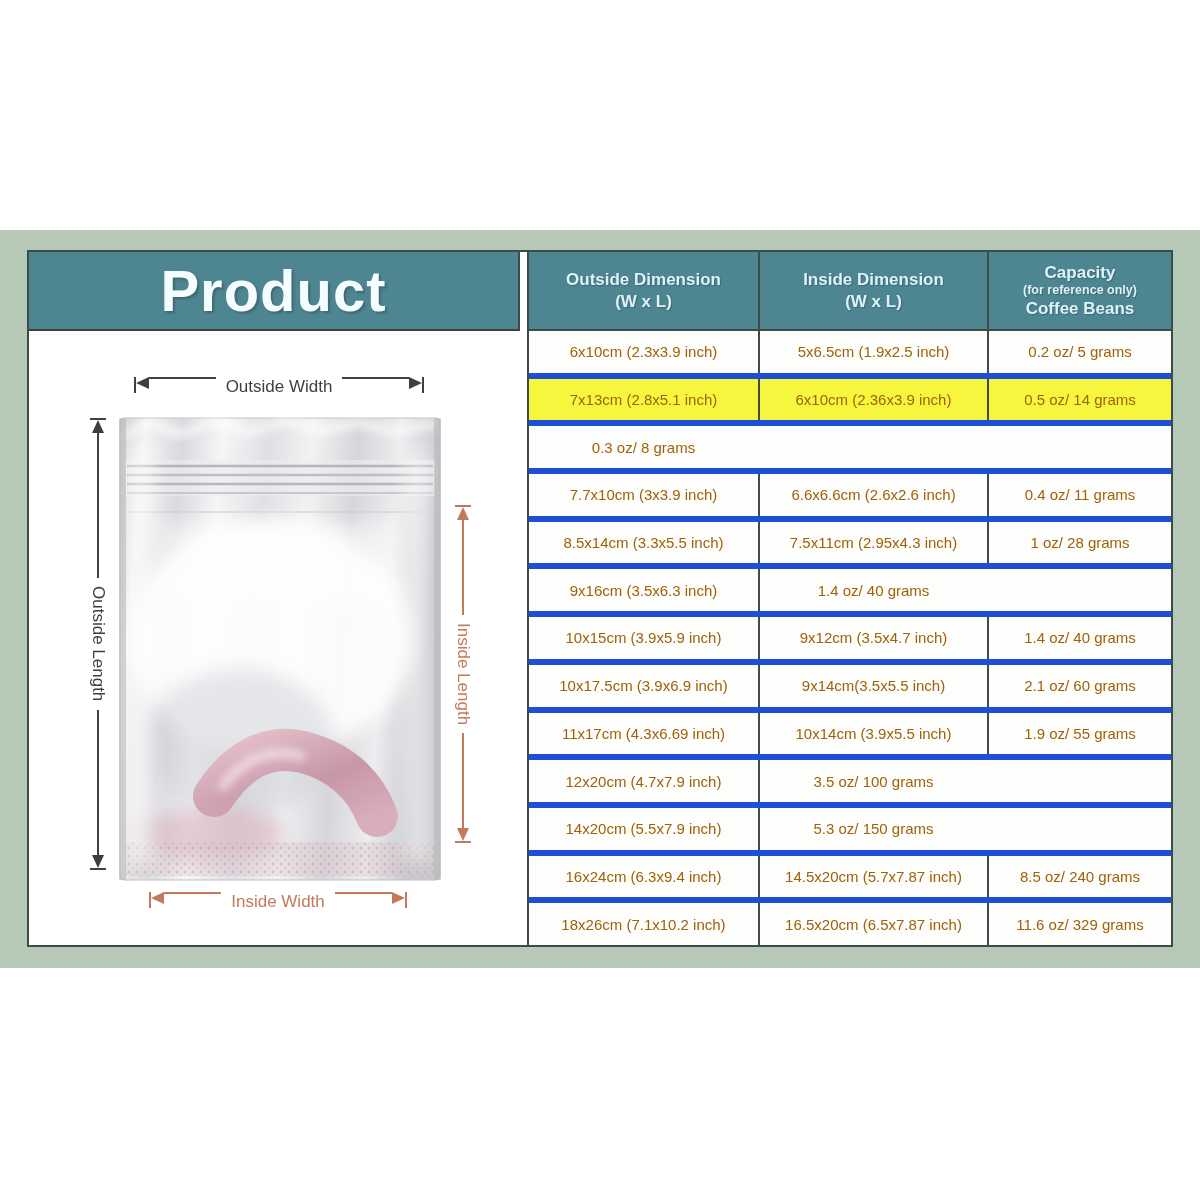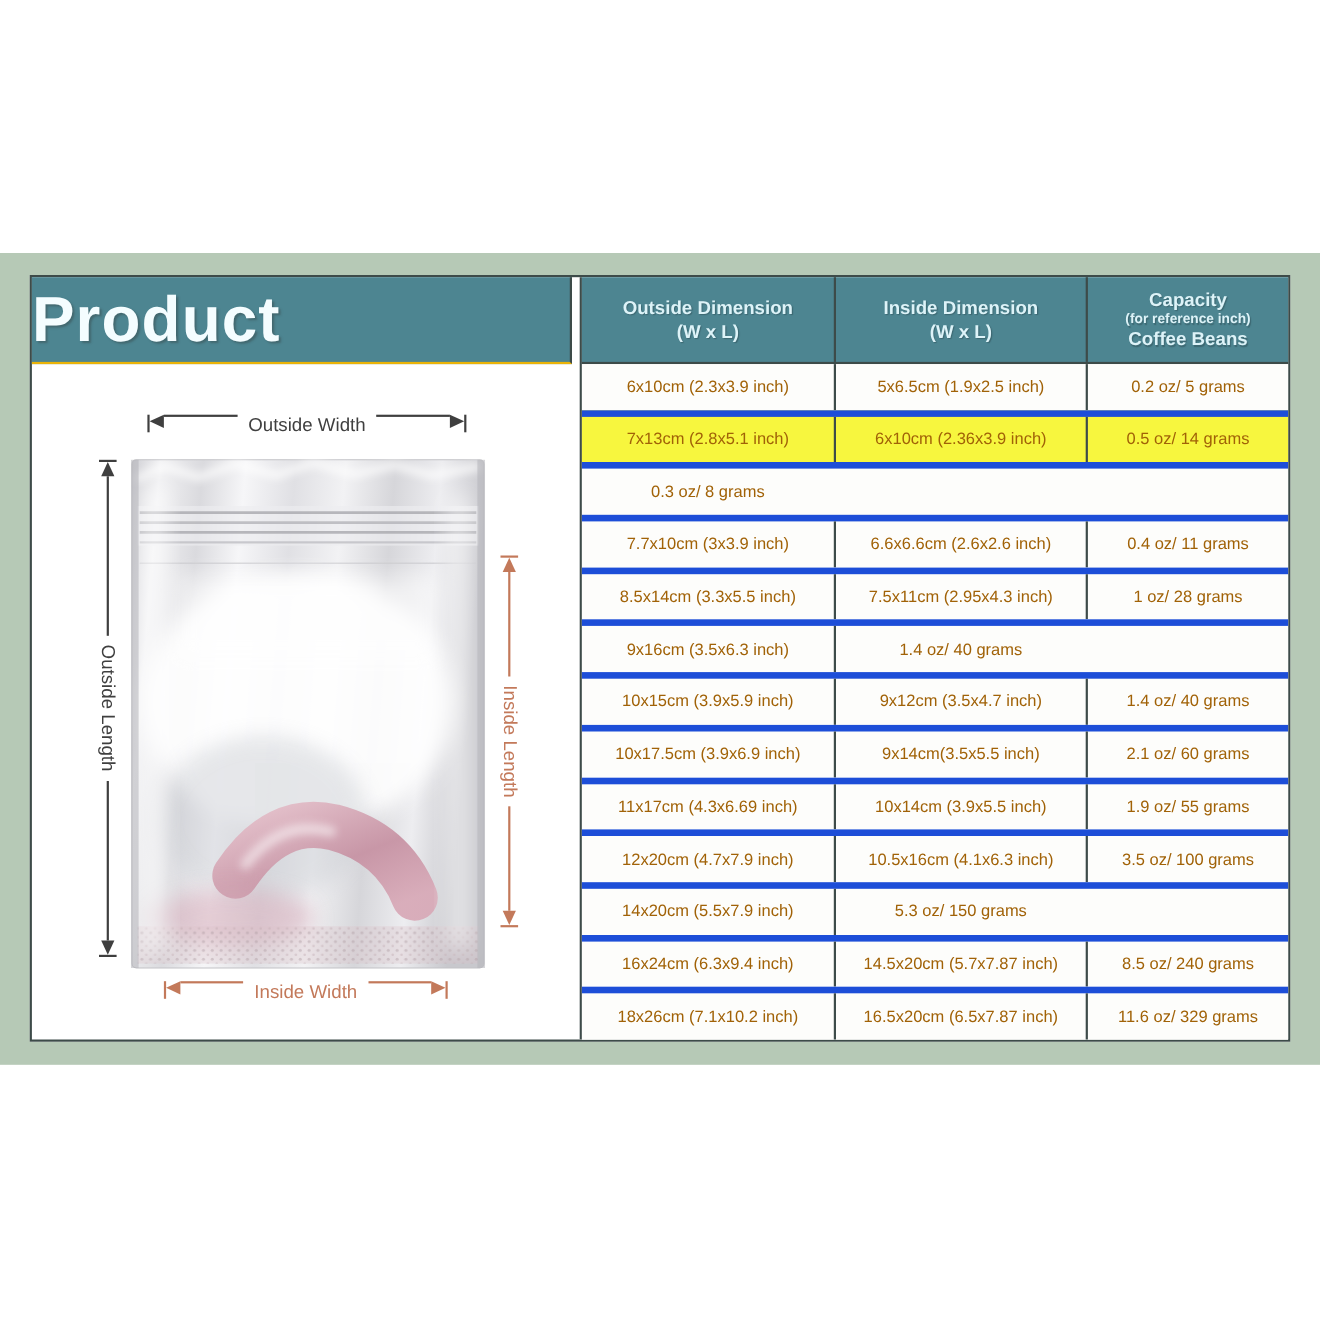--- a/index.html
+++ b/index.html
@@ -5,22 +5,22 @@
   * { margin:0; padding:0; box-sizing:border-box; }
   html,body { width:1200px; height:1200px; background:#ffffff; font-family:"Liberation Sans", sans-serif; overflow:hidden; }
   .stage { position:relative; width:1200px; height:1200px; background:#ffffff; }
 
   .green-band { position:absolute; left:0; top:230px; width:1200px; height:738px; background:#b6c9b6; }
 
   .panel { position:absolute; left:27px; top:250px; width:1146px; height:697px; background:#ffffff; border:2px solid #3d4b49; }
 
   
   .product-header { position:absolute; left:0; top:0; width:491px; height:79px; background:#4d8591;
-    border-right:2px solid #3d4b49; border-bottom:2px solid #eab308;
-    display:flex; align-items:center; justify-content:flex-start; }
+    border-right:2px solid #3d4b49; border-bottom:2px solid #404040;
+    display:flex; align-items:center; justify-content:center; }
   .product-header .title { color:#f4fdff; font-size:58px; font-weight:bold; letter-spacing:1px;
     text-shadow:2px 2px 2px rgba(50,60,60,.4); }
 
   
   .dim-table { position:absolute; left:498px; top:0; width:644px; height:693px; border-left:2px solid #3d4b49; display:flex; flex-direction:column; background:#fff; }
   .t-head { display:grid; grid-template-columns:229px 229px 1fr; height:79px; background:#4d8591; border-bottom:2px solid #3d4b49; }
   .th { display:flex; flex-direction:column; align-items:center; justify-content:center; color:#ddf3f8; font-weight:bold; font-size:17px; line-height:1.25; text-shadow:1px 1px 1px rgba(30,50,55,.35); }
   .th + .th { border-left:2px solid #3d4b49; }
   .th .small { font-size:12.5px; line-height:1.15; }
   .t-body { flex:1; display:flex; flex-direction:column; }
@@ -166,21 +166,21 @@
         <div class="th">
           <span>Outside Dimension</span>
           <span>(W x L)</span>
         </div>
         <div class="th">
           <span>Inside Dimension</span>
           <span>(W x L)</span>
         </div>
         <div class="th">
           <span>Capacity</span>
-          <span class="small">(for reference inch)</span>
+          <span class="small">(for reference only)</span>
           <span>Coffee Beans</span>
         </div>
       </div>
       <div class="t-body">
         <div class="t-row">
           <div class="td">6x10cm (2.3x3.9 inch)</div>
           <div class="td">5x6.5cm (1.9x2.5 inch)</div>
           <div class="td">0.2 oz/ 5 grams</div>
         </div>
         <div class="t-row highlight">
@@ -215,21 +215,20 @@
           <div class="td">9x14cm(3.5x5.5 inch)</div>
           <div class="td">2.1 oz/ 60 grams</div>
         </div>
         <div class="t-row">
           <div class="td">11x17cm (4.3x6.69 inch)</div>
           <div class="td">10x14cm (3.9x5.5 inch)</div>
           <div class="td">1.9 oz/ 55 grams</div>
         </div>
         <div class="t-row">
           <div class="td">12x20cm (4.7x7.9 inch)</div>
-          <div class="td">10.5x16cm (4.1x6.3 inch)</div>
           <div class="td">3.5 oz/ 100 grams</div>
         </div>
         <div class="t-row">
           <div class="td">14x20cm (5.5x7.9 inch)</div>
           <div class="td">5.3 oz/ 150 grams</div>
         </div>
         <div class="t-row">
           <div class="td">16x24cm (6.3x9.4 inch)</div>
           <div class="td">14.5x20cm (5.7x7.87 inch)</div>
           <div class="td">8.5 oz/ 240 grams</div>

